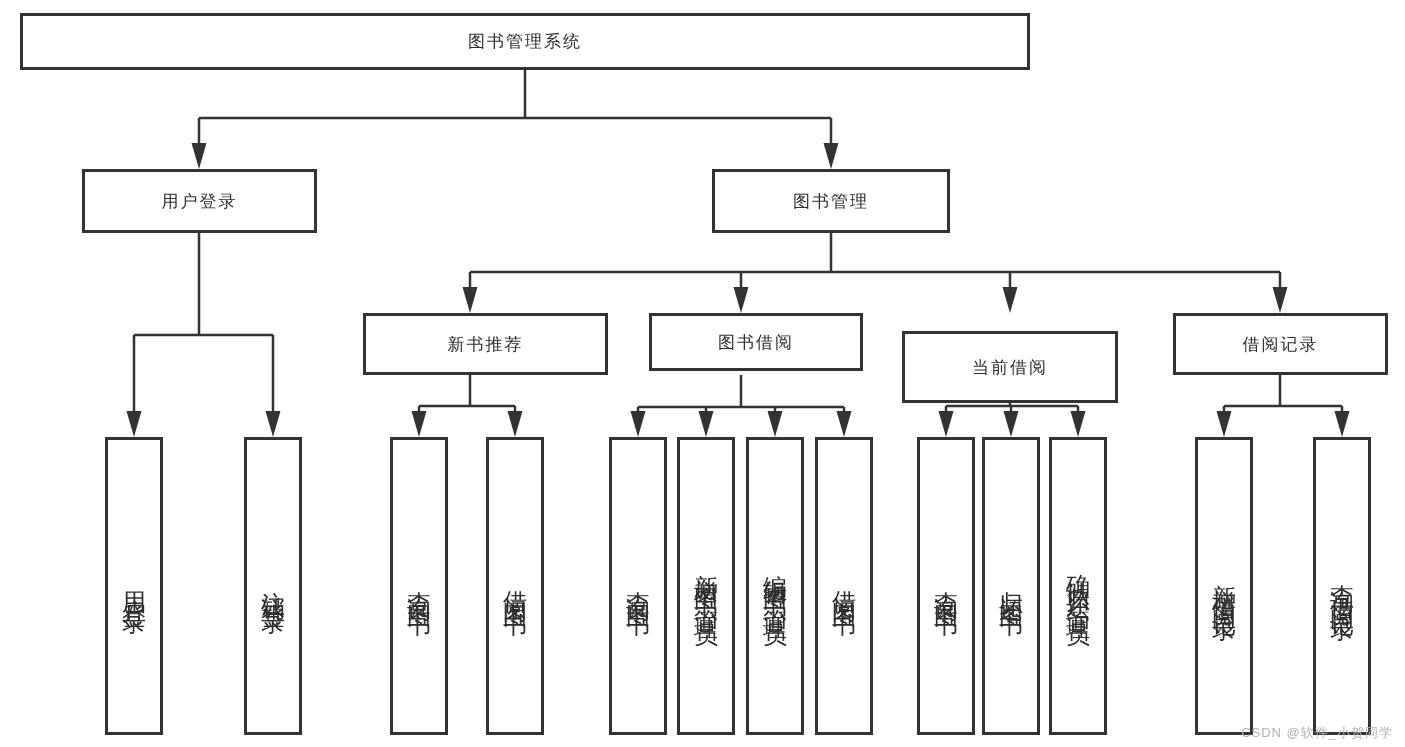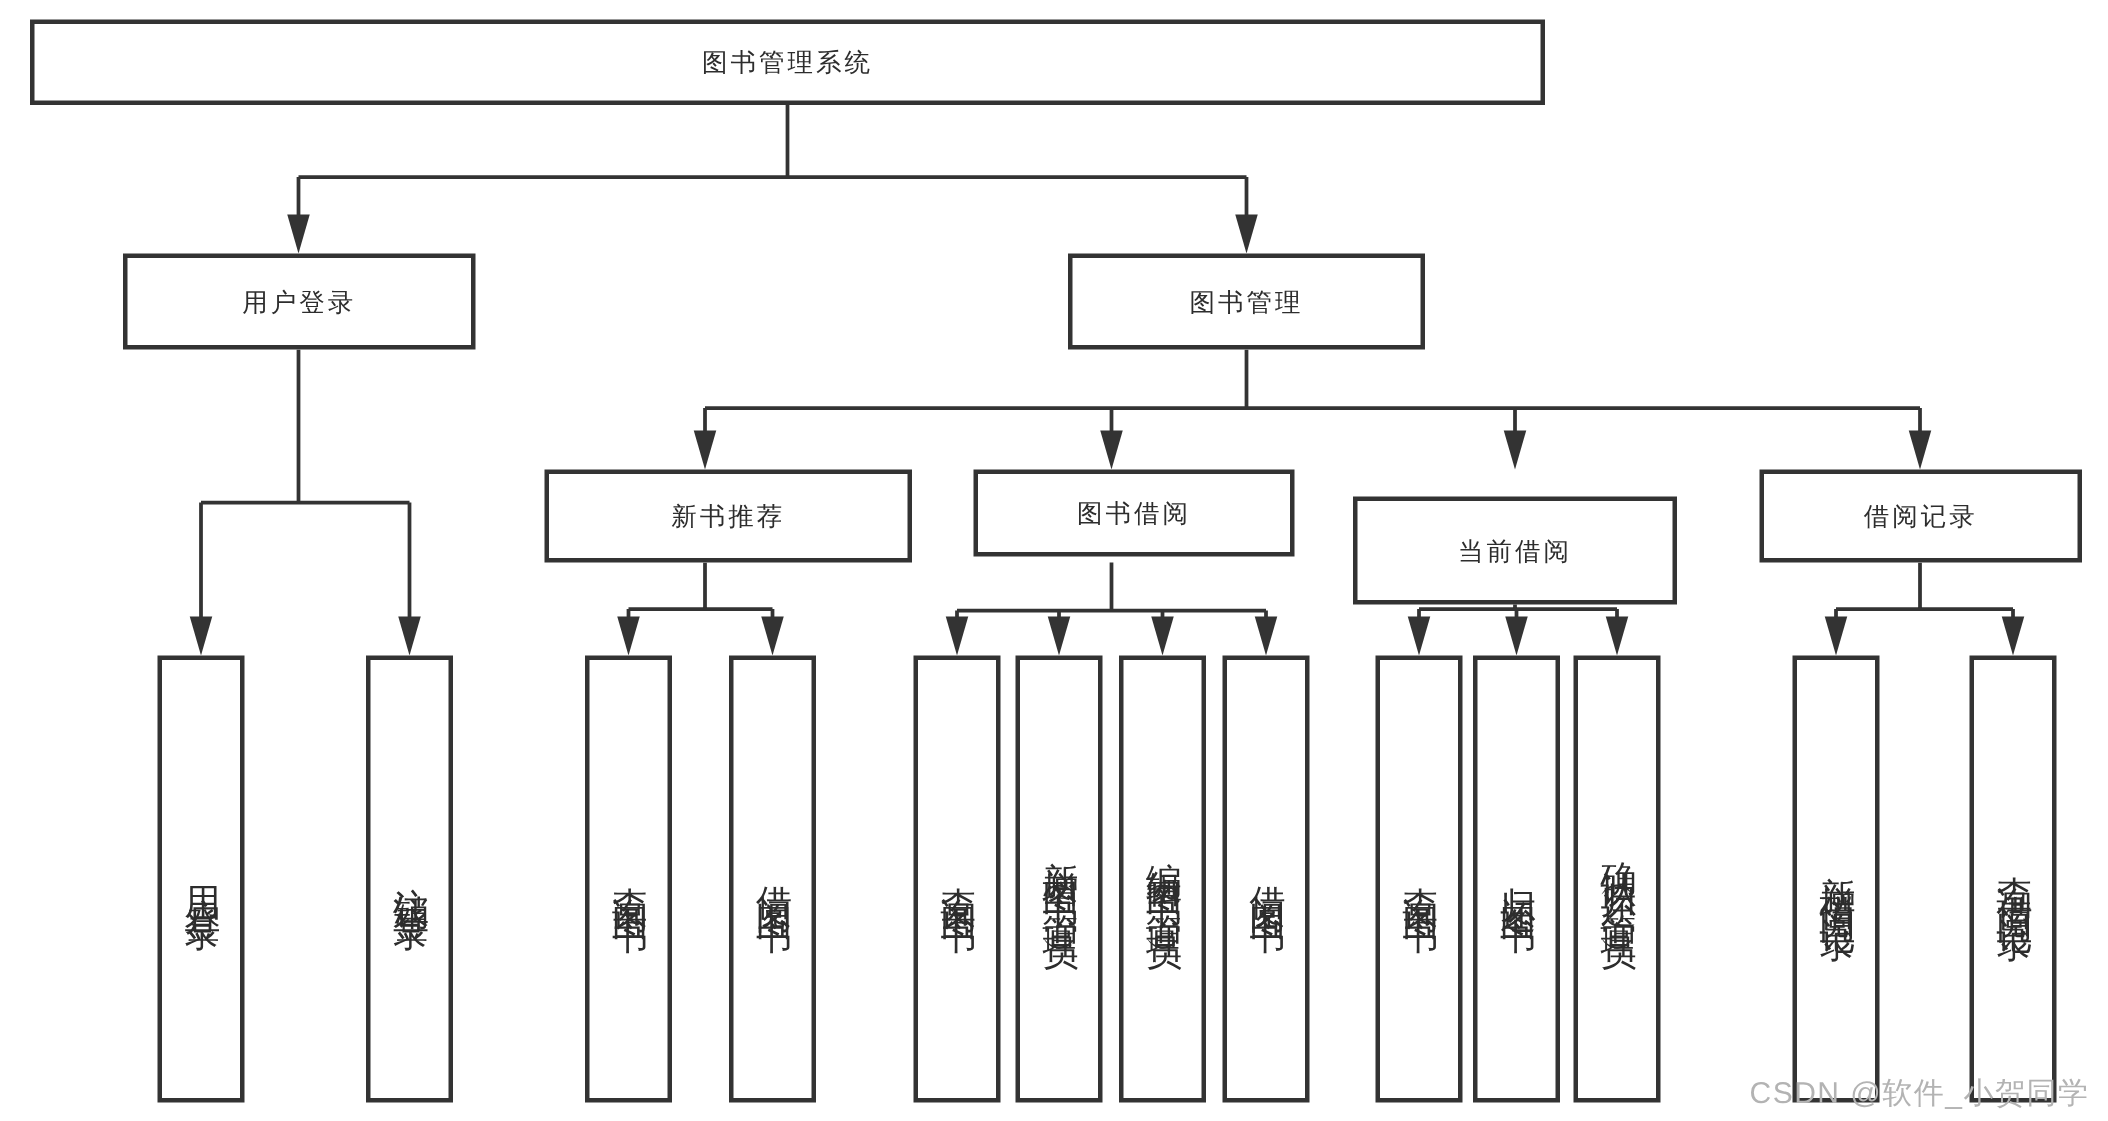--- a/index.html
+++ b/index.html
@@ -30,21 +30,21 @@
   .vtext {
     writing-mode: vertical-rl;
     text-orientation: mixed;
     letter-spacing: 7px;
     line-height: 1;
     white-space: nowrap;
   }
   .watermark {
     position: absolute;
     right: 12px; bottom: 5px;
-    font-size: 20px;
+    font-size: 13px;
     letter-spacing: 1px;
     color: var(--watermark);
     z-index: 5;
   }
 </style>
 </head>
 <body>
 
 <div class="stage">
 

